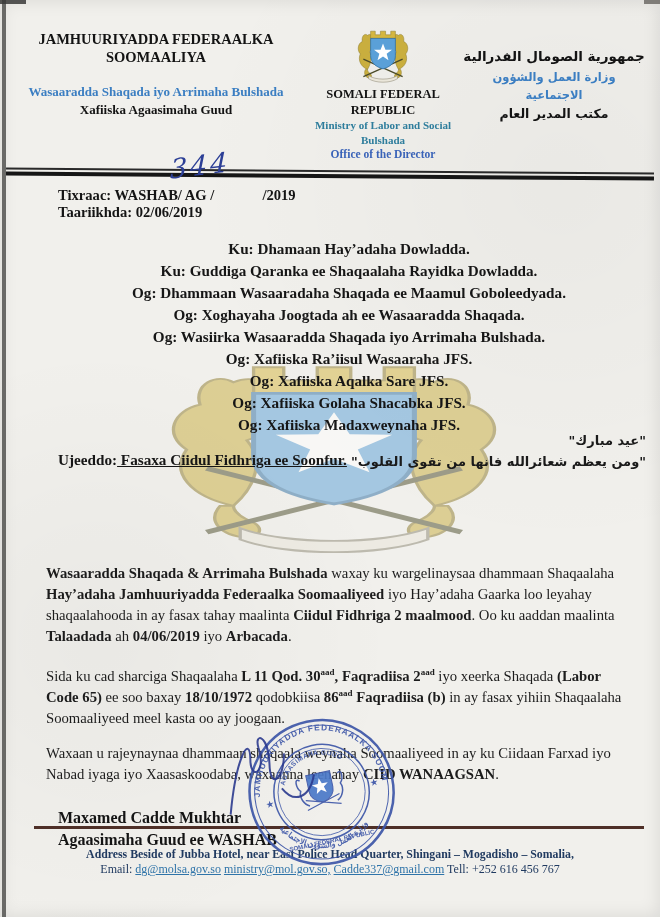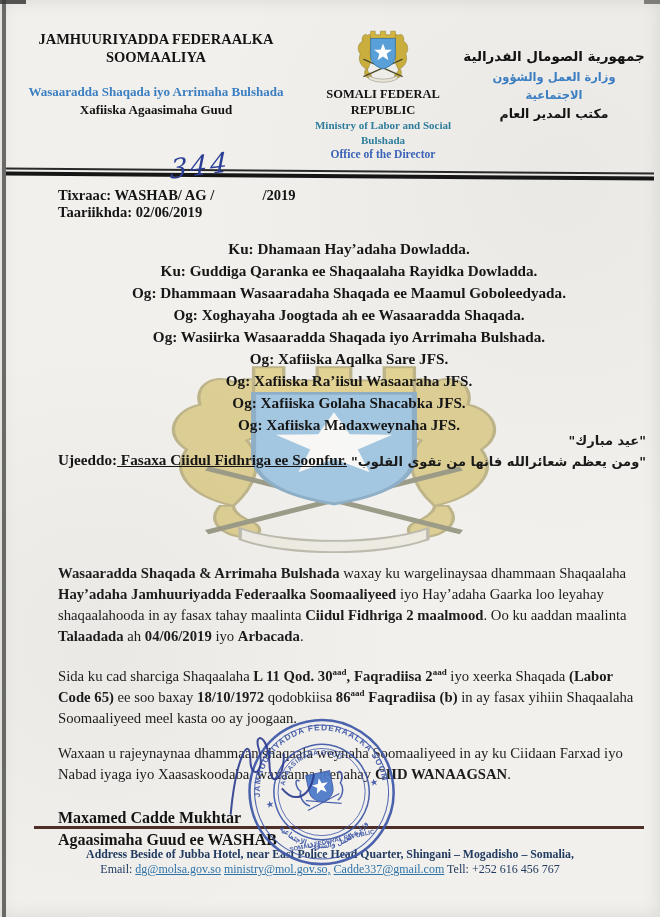--- a/index.html
+++ b/index.html
@@ -55,21 +55,21 @@
 
   
   .watermark{position:absolute;left:133px;top:356px;z-index:0;opacity:.5;}
 
   .quote{position:absolute;right:14px;top:433px;z-index:2;text-align:right;direction:rtl;
     font-family:"DejaVu Sans",sans-serif;font-weight:bold;color:#1a1a1a;}
   .quote .q1{font-size:13px;margin-left:48px;margin-bottom:6px;}
   .quote .q2{font-size:13px;}
 
   
-  .para{margin:0 26px 0 58px;font-size:14.7px;line-height:21px;color:#1c1c1c;width:576px;}
+  .para{margin:0 26px 0 46px;font-size:14.7px;line-height:21px;color:#1c1c1c;width:576px;}
   .p1{margin-top:94px;}
   .p2{margin-top:19px;}
   .p3{margin-top:14px;}
   .b{font-weight:bold;}
   sup{font-size:9px;line-height:0;}
 
   .salutation{margin:16px 0 0 58px;font-weight:bold;font-size:15.2px;color:#161616;}
   .signatory{margin:22px 0 0 58px;font-weight:bold;font-size:16px;color:#141414;line-height:22px;}
 
   .rule{margin:0;position:absolute;left:34px;top:826px;width:610px;height:3px;background:#4e2f27;z-index:1;}
@@ -157,22 +157,22 @@
       <div>Taariikhda: 02/06/2019</div>
     </div>
     <div class="handwritten">344</div>
 
     <div class="recipients">
       <div>Ku: Dhamaan Hay’adaha Dowladda.</div>
       <div>Ku: Guddiga Qaranka ee Shaqaalaha Rayidka Dowladda.</div>
       <div>Og: Dhammaan Wasaaradaha Shaqada ee Maamul Goboleedyada.</div>
       <div>Og: Xoghayaha Joogtada ah ee Wasaaradda Shaqada.</div>
       <div>Og: Wasiirka Wasaaradda Shaqada iyo Arrimaha Bulshada.</div>
+      <div>Og: Xafiiska Ra’iisul Wasaaraha JFS.</div>
       <div>Og: Xafiiska Aqalka Sare JFS.</div>
-      <div>Og: Xafiiska Ra’iisul Wasaaraha JFS.</div>
       <div>Og: Xafiiska Golaha Shacabka JFS.</div>
       <div>Og: Xafiiska Madaxweynaha JFS.</div>
     </div>
 
     <div class="subject">
       <span>Ujeeddo:</span><span class="u"> Fasaxa Ciidul Fidhriga ee Soonfur.</span>
     </div>
 
     <div class="quote">
       <div class="q1">"عيد مبارك"</div>

